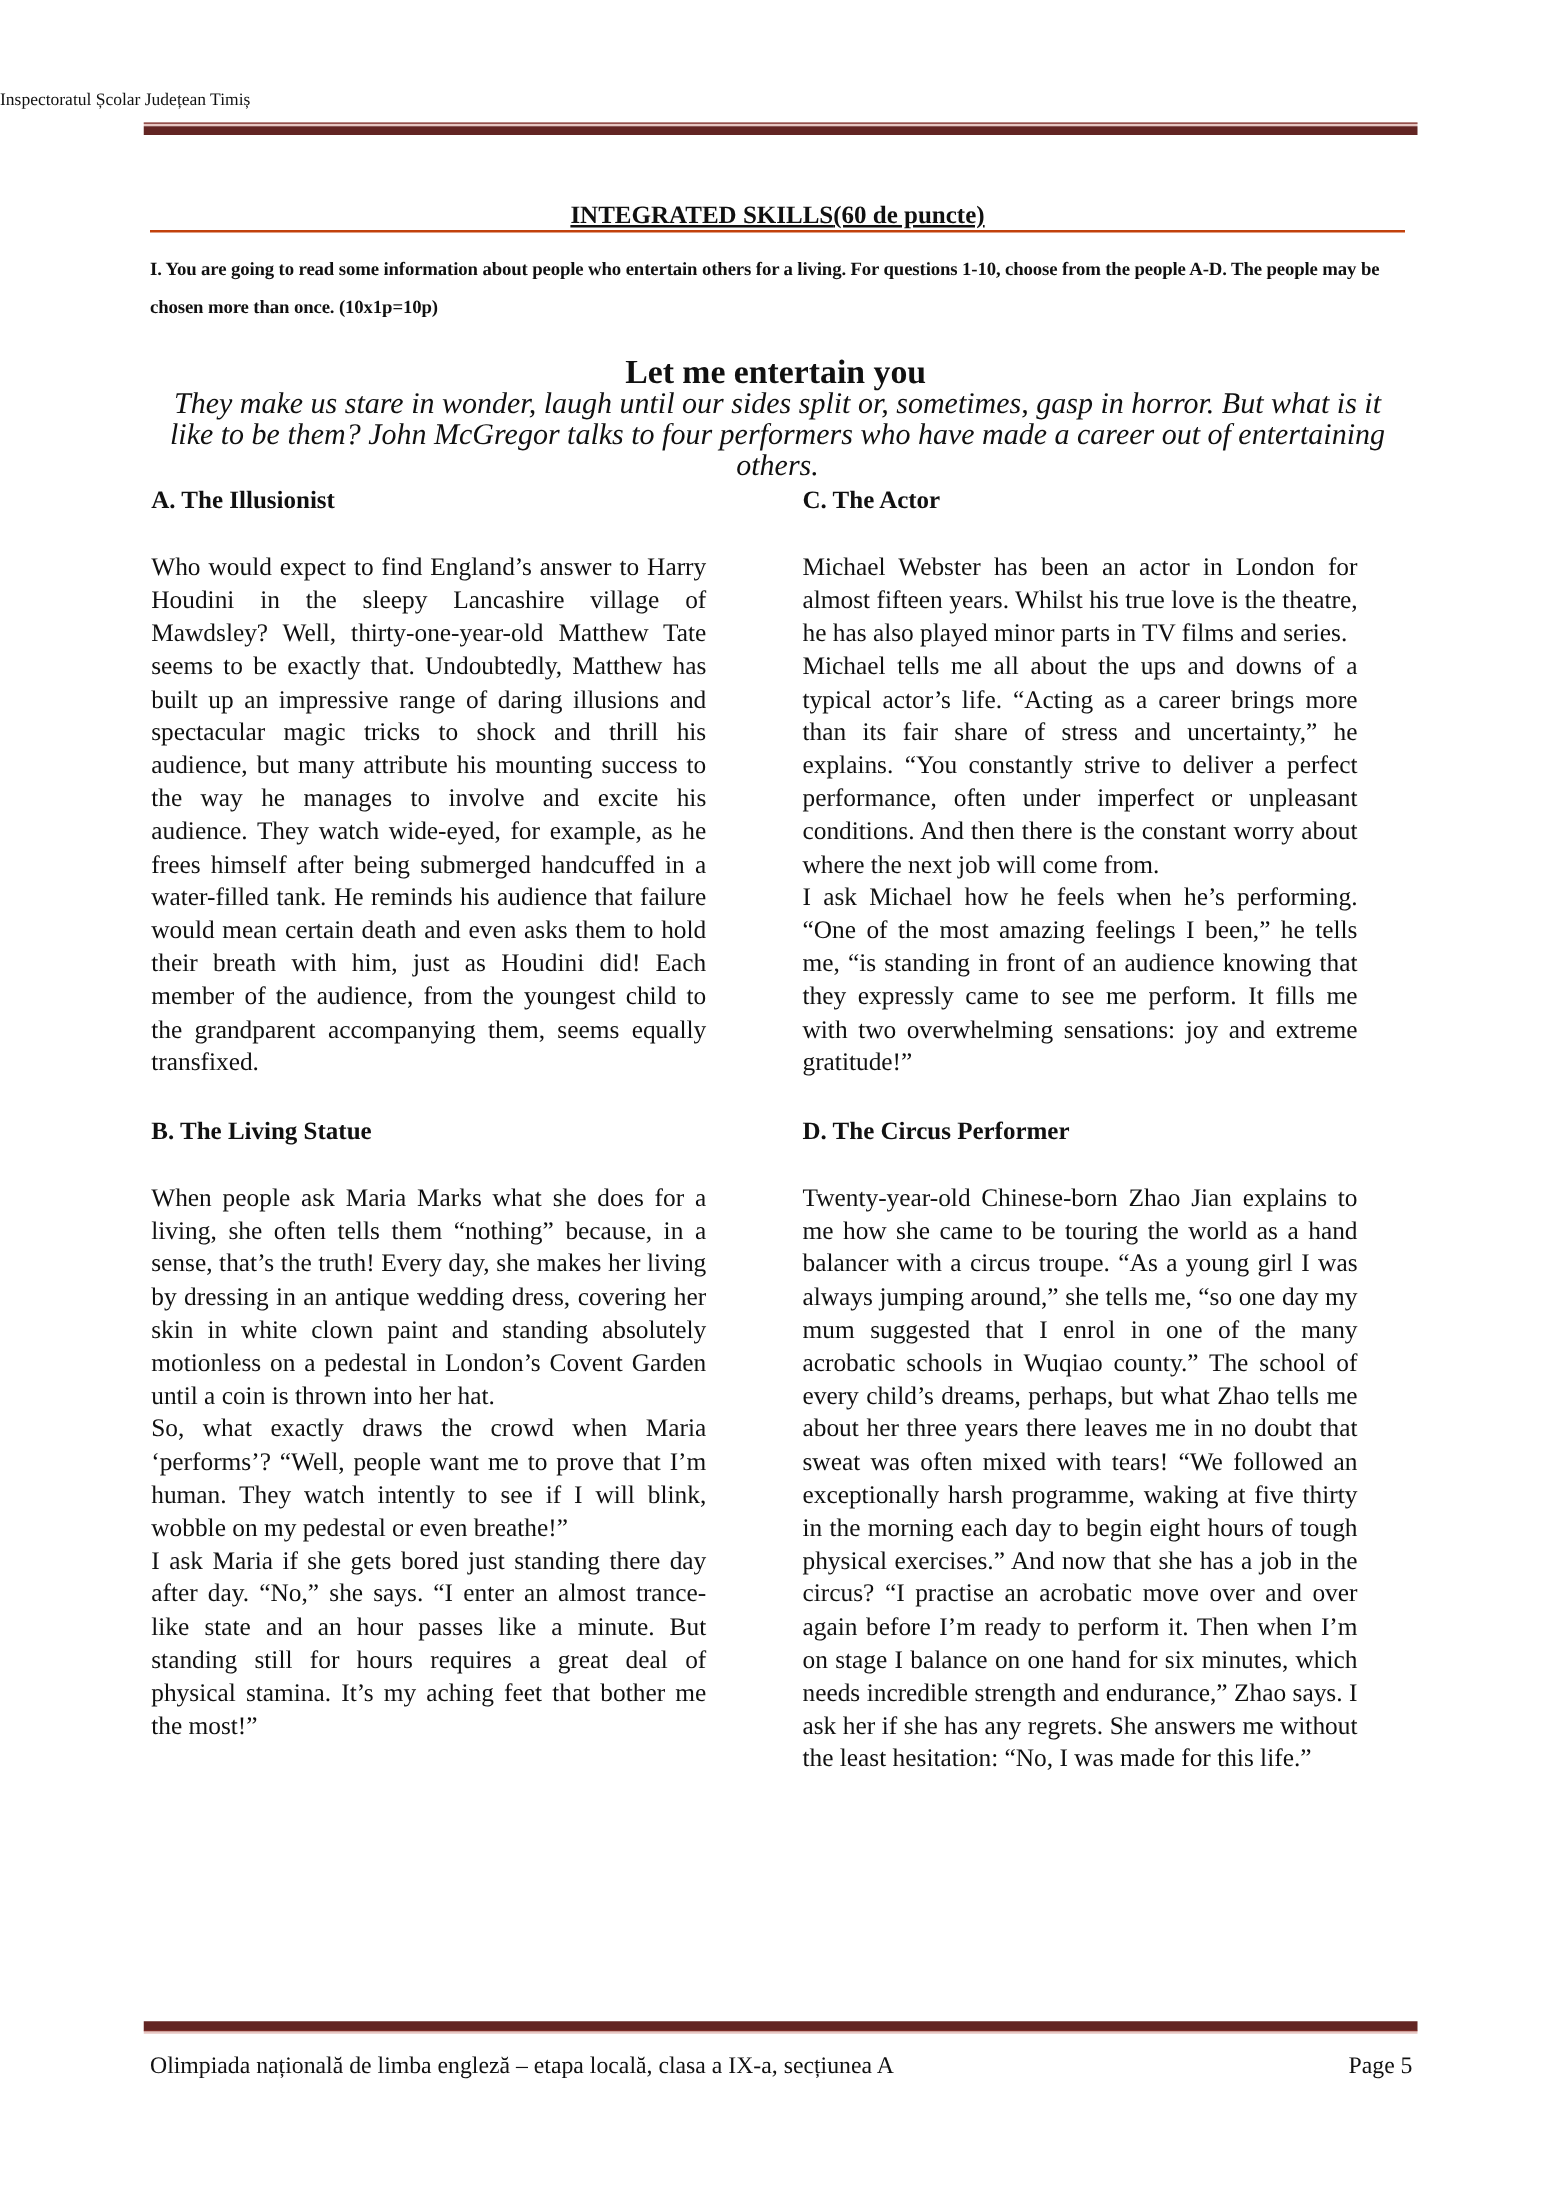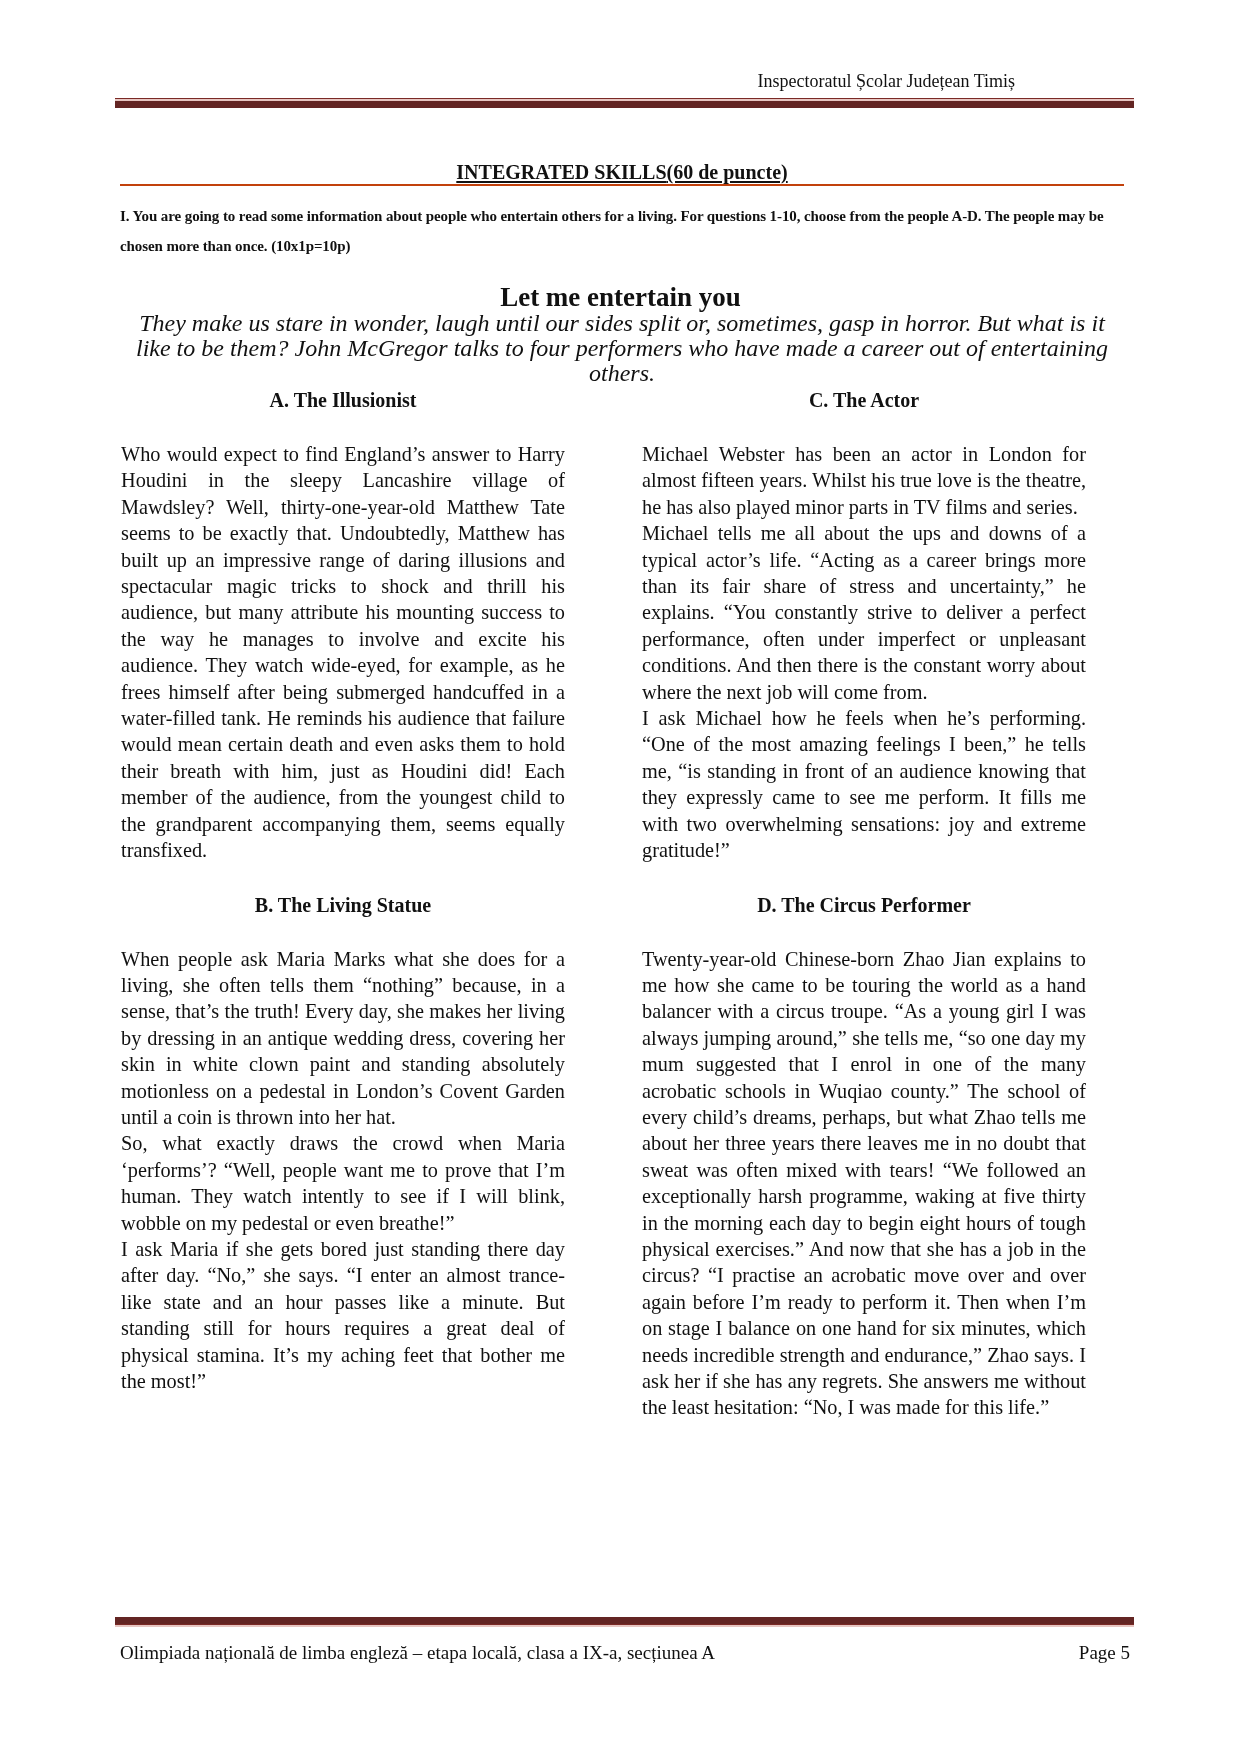--- a/index.html
+++ b/index.html
@@ -13,22 +13,22 @@
       position: relative;
       overflow: hidden;
       font-family: "Liberation Serif", "DejaVu Serif", serif;
       color: #111111;
     }
     .page-header-text {
       position: absolute;
       left: 0;
       width: 1015px;
       top: 70px;
-      text-align: right;
-      font-size: 18px;
+      text-align: left;
+      font-size: 14px;
       line-height: 22px;
     }
     .rule {
       position: absolute;
       left: 115px;
       width: 1019px;
     }
     .rule .thin {
       height: 2px;
       background: #e7c6c2;
@@ -95,21 +95,21 @@
     .column {
       position: absolute;
       width: 444px;
       font-size: 20.3px;
       line-height: 26.4px;
     }
     .column.left { left: 121px; top: 388px; }
     .column.right { left: 642px; top: 388px; }
 
     .profile-heading {
-      text-align: center;
+      text-align: left;
       font-weight: bold;
       font-size: 20px;
       line-height: 24px;
       margin: 0 0 29px 0;
     }
     .profile-body p {
       margin: 0;
       text-align: justify;
     }
     .profile + .profile {

